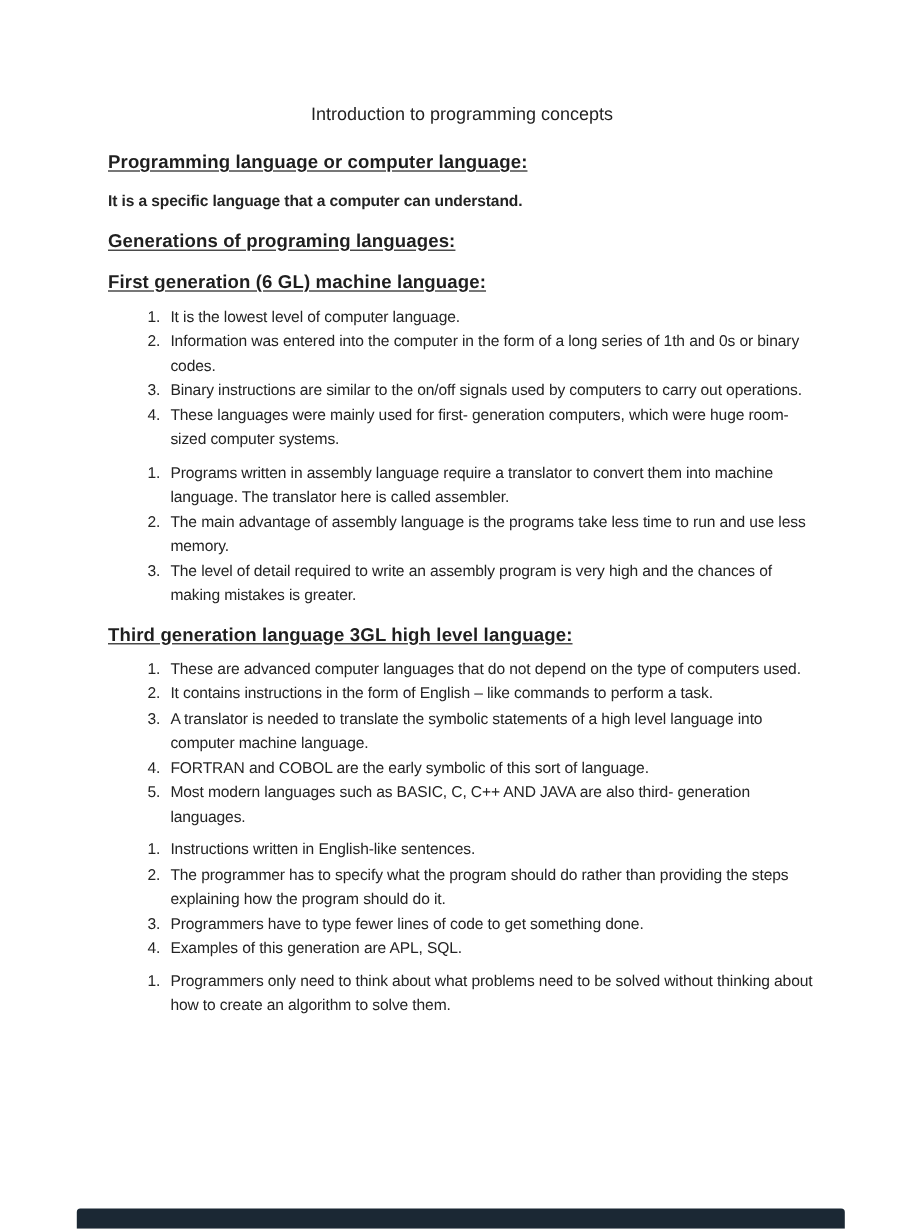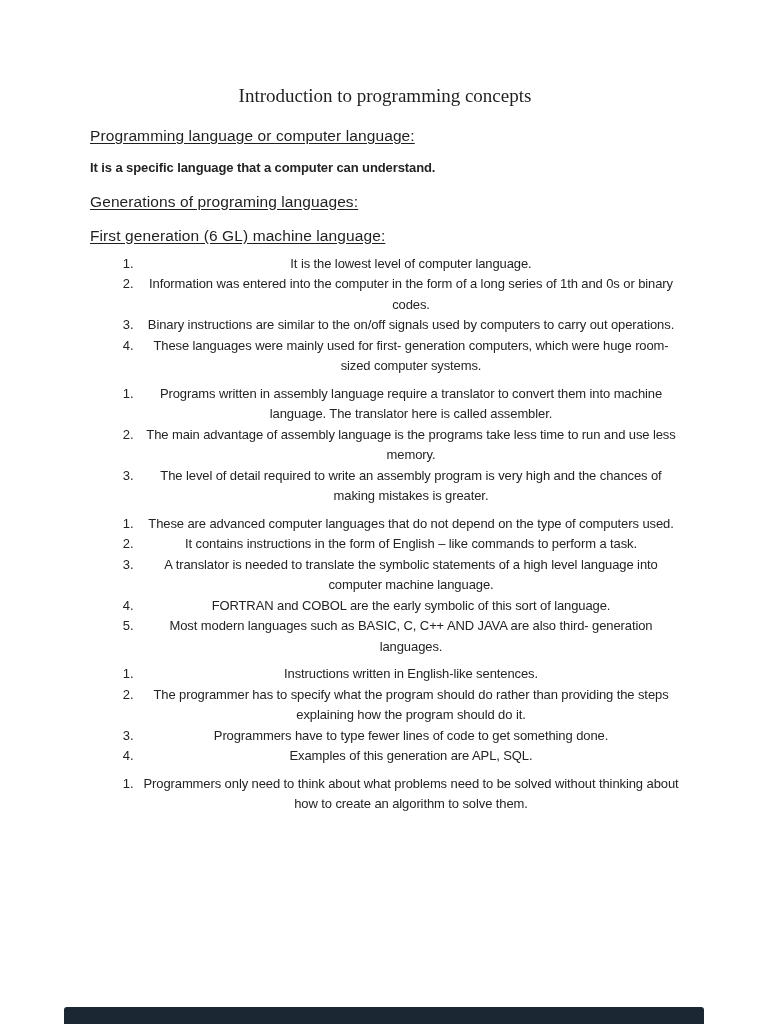--- a/index.html
+++ b/index.html
@@ -11,28 +11,27 @@
     position: relative;
     overflow: hidden;
   }
   .page {
     position: absolute; inset: 0;
     padding: 86px 88px 0 90px;
     box-sizing: border-box;
   }
   .doc-title {
     text-align: center;
-    font-size: 19px;
+    font-size: 15px;
     line-height: 20px;
     color: #1f1f1f;
-    font-family: Liberation Serif, serif;
   }
   .heading {
     font-size: 15.5px;
-    font-weight: 400;
+    font-weight: 700;
     line-height: 22px;
     margin: 12px 0 0 0;
     text-decoration: underline;
     text-underline-offset: 2px;
     color: #1f1f1f;
     letter-spacing: 0.1px;
   }
   .heading.first { margin-top: 19px; }
   .para {
     font-size: 13px;
@@ -41,21 +40,21 @@
     letter-spacing: -0.1px;
     font-weight: bold;
   }
   ol.items {
     margin: 7px 0 0 0;
     padding: 0 0 0 47px;
     font-size: 13px;
     line-height: 20.5px;
     letter-spacing: -0.1px;
   }
-  ol.items li { padding-left: 5px; text-align: center; }
+  ol.items li { padding-left: 5px; }
   .footer-bar {
     position: absolute;
     left: 64px;
     top: 1007px;
     width: 640px;
     height: 17px;
     border-radius: 3px 3px 0 0;
   }
 </style>
 </head>
@@ -72,20 +71,21 @@
         <li>It is the lowest level of computer language.</li>
         <li>Information was entered into the computer in the form of a long series of 1th and 0s or binary codes.</li>
         <li>Binary instructions are similar to the on/off signals used by computers to carry out operations.</li>
         <li>These languages were mainly used for first- generation computers, which were huge room-sized computer systems.</li>
       </ol>
       <ol class="items">
         <li>Programs written in assembly language require a translator to convert them into machine language. The translator here is called assembler.</li>
         <li>The main advantage of assembly language is the programs take less time to run and use less memory.</li>
         <li>The level of detail required to write an assembly program is very high and the chances of making mistakes is greater.</li>
       </ol>
+      <h2 class="heading">Third generation language 3GL high level language:</h2>
       <ol class="items">
         <li>These are advanced computer languages that do not depend on the type of computers used.</li>
         <li>It contains instructions in the form of English – like commands to perform a task.</li>
         <li>A translator is needed to translate the symbolic statements of a high level language into computer machine language.</li>
         <li>FORTRAN and COBOL are the early symbolic of this sort of language.</li>
         <li>Most modern languages such as BASIC, C, C++ AND JAVA are also third- generation languages.</li>
       </ol>
       <ol class="items">
         <li>Instructions written in English-like sentences.</li>
         <li>The programmer has to specify what the program should do rather than providing the steps explaining how the program should do it.</li>

